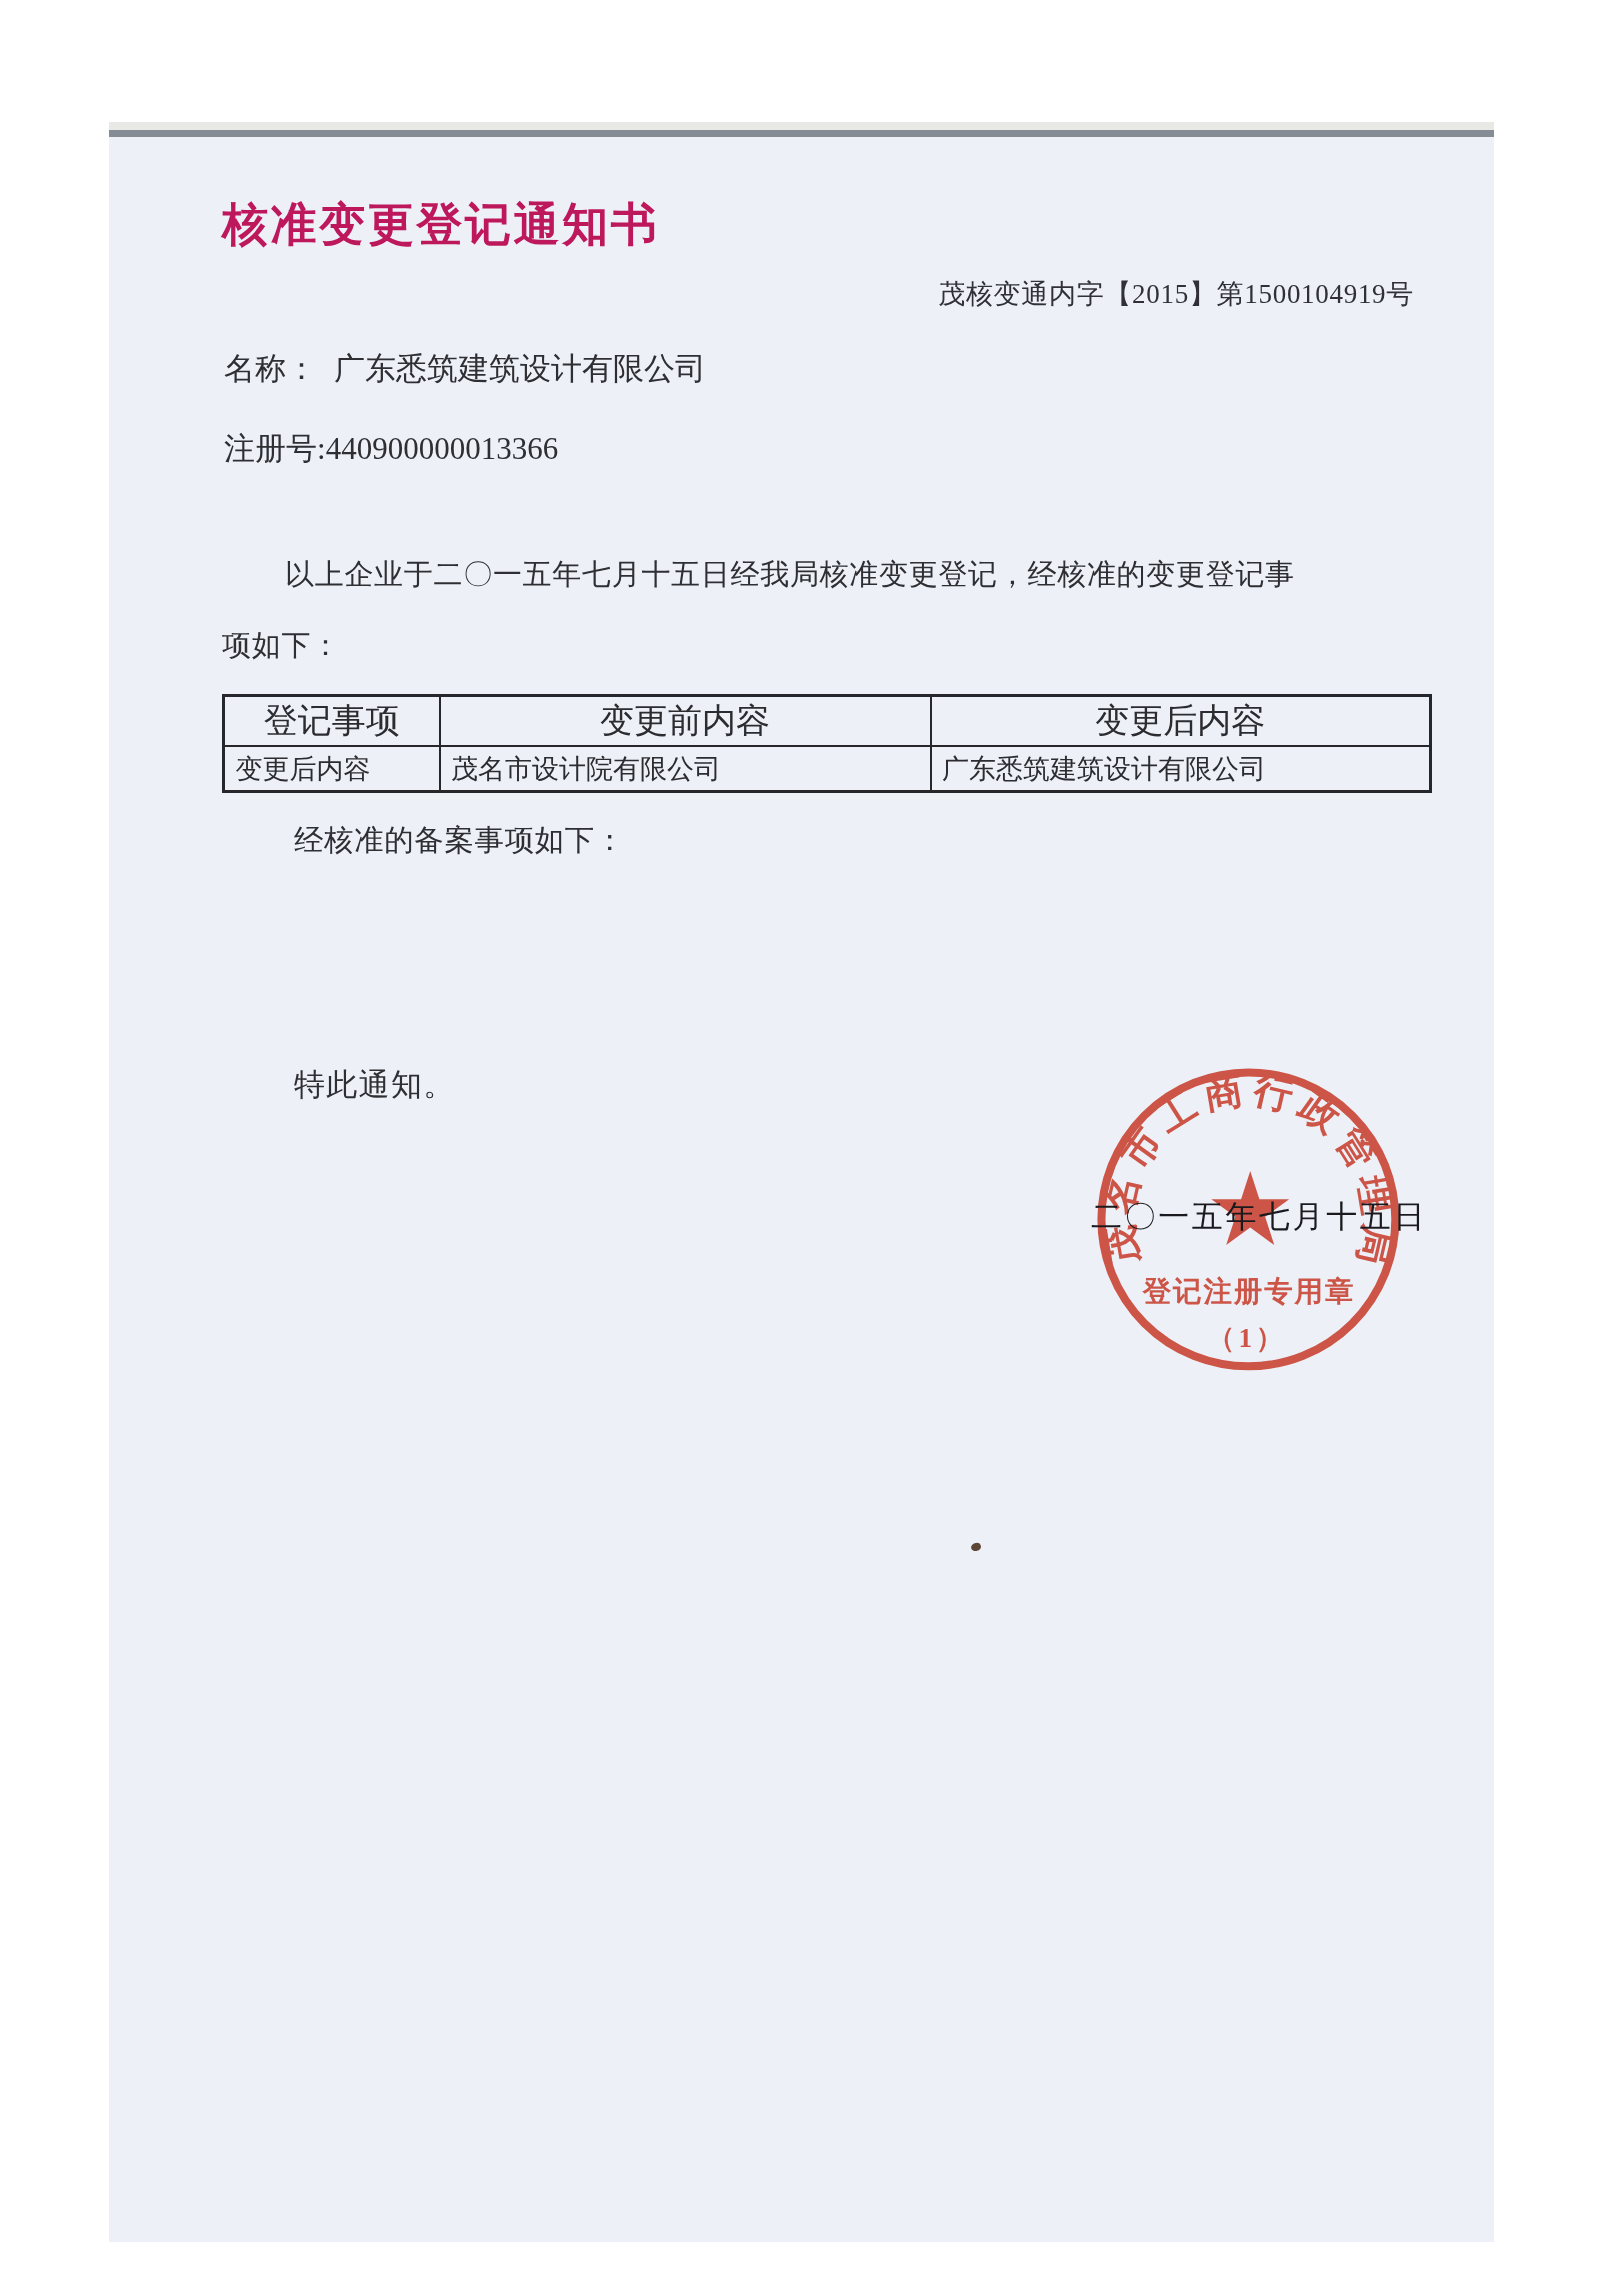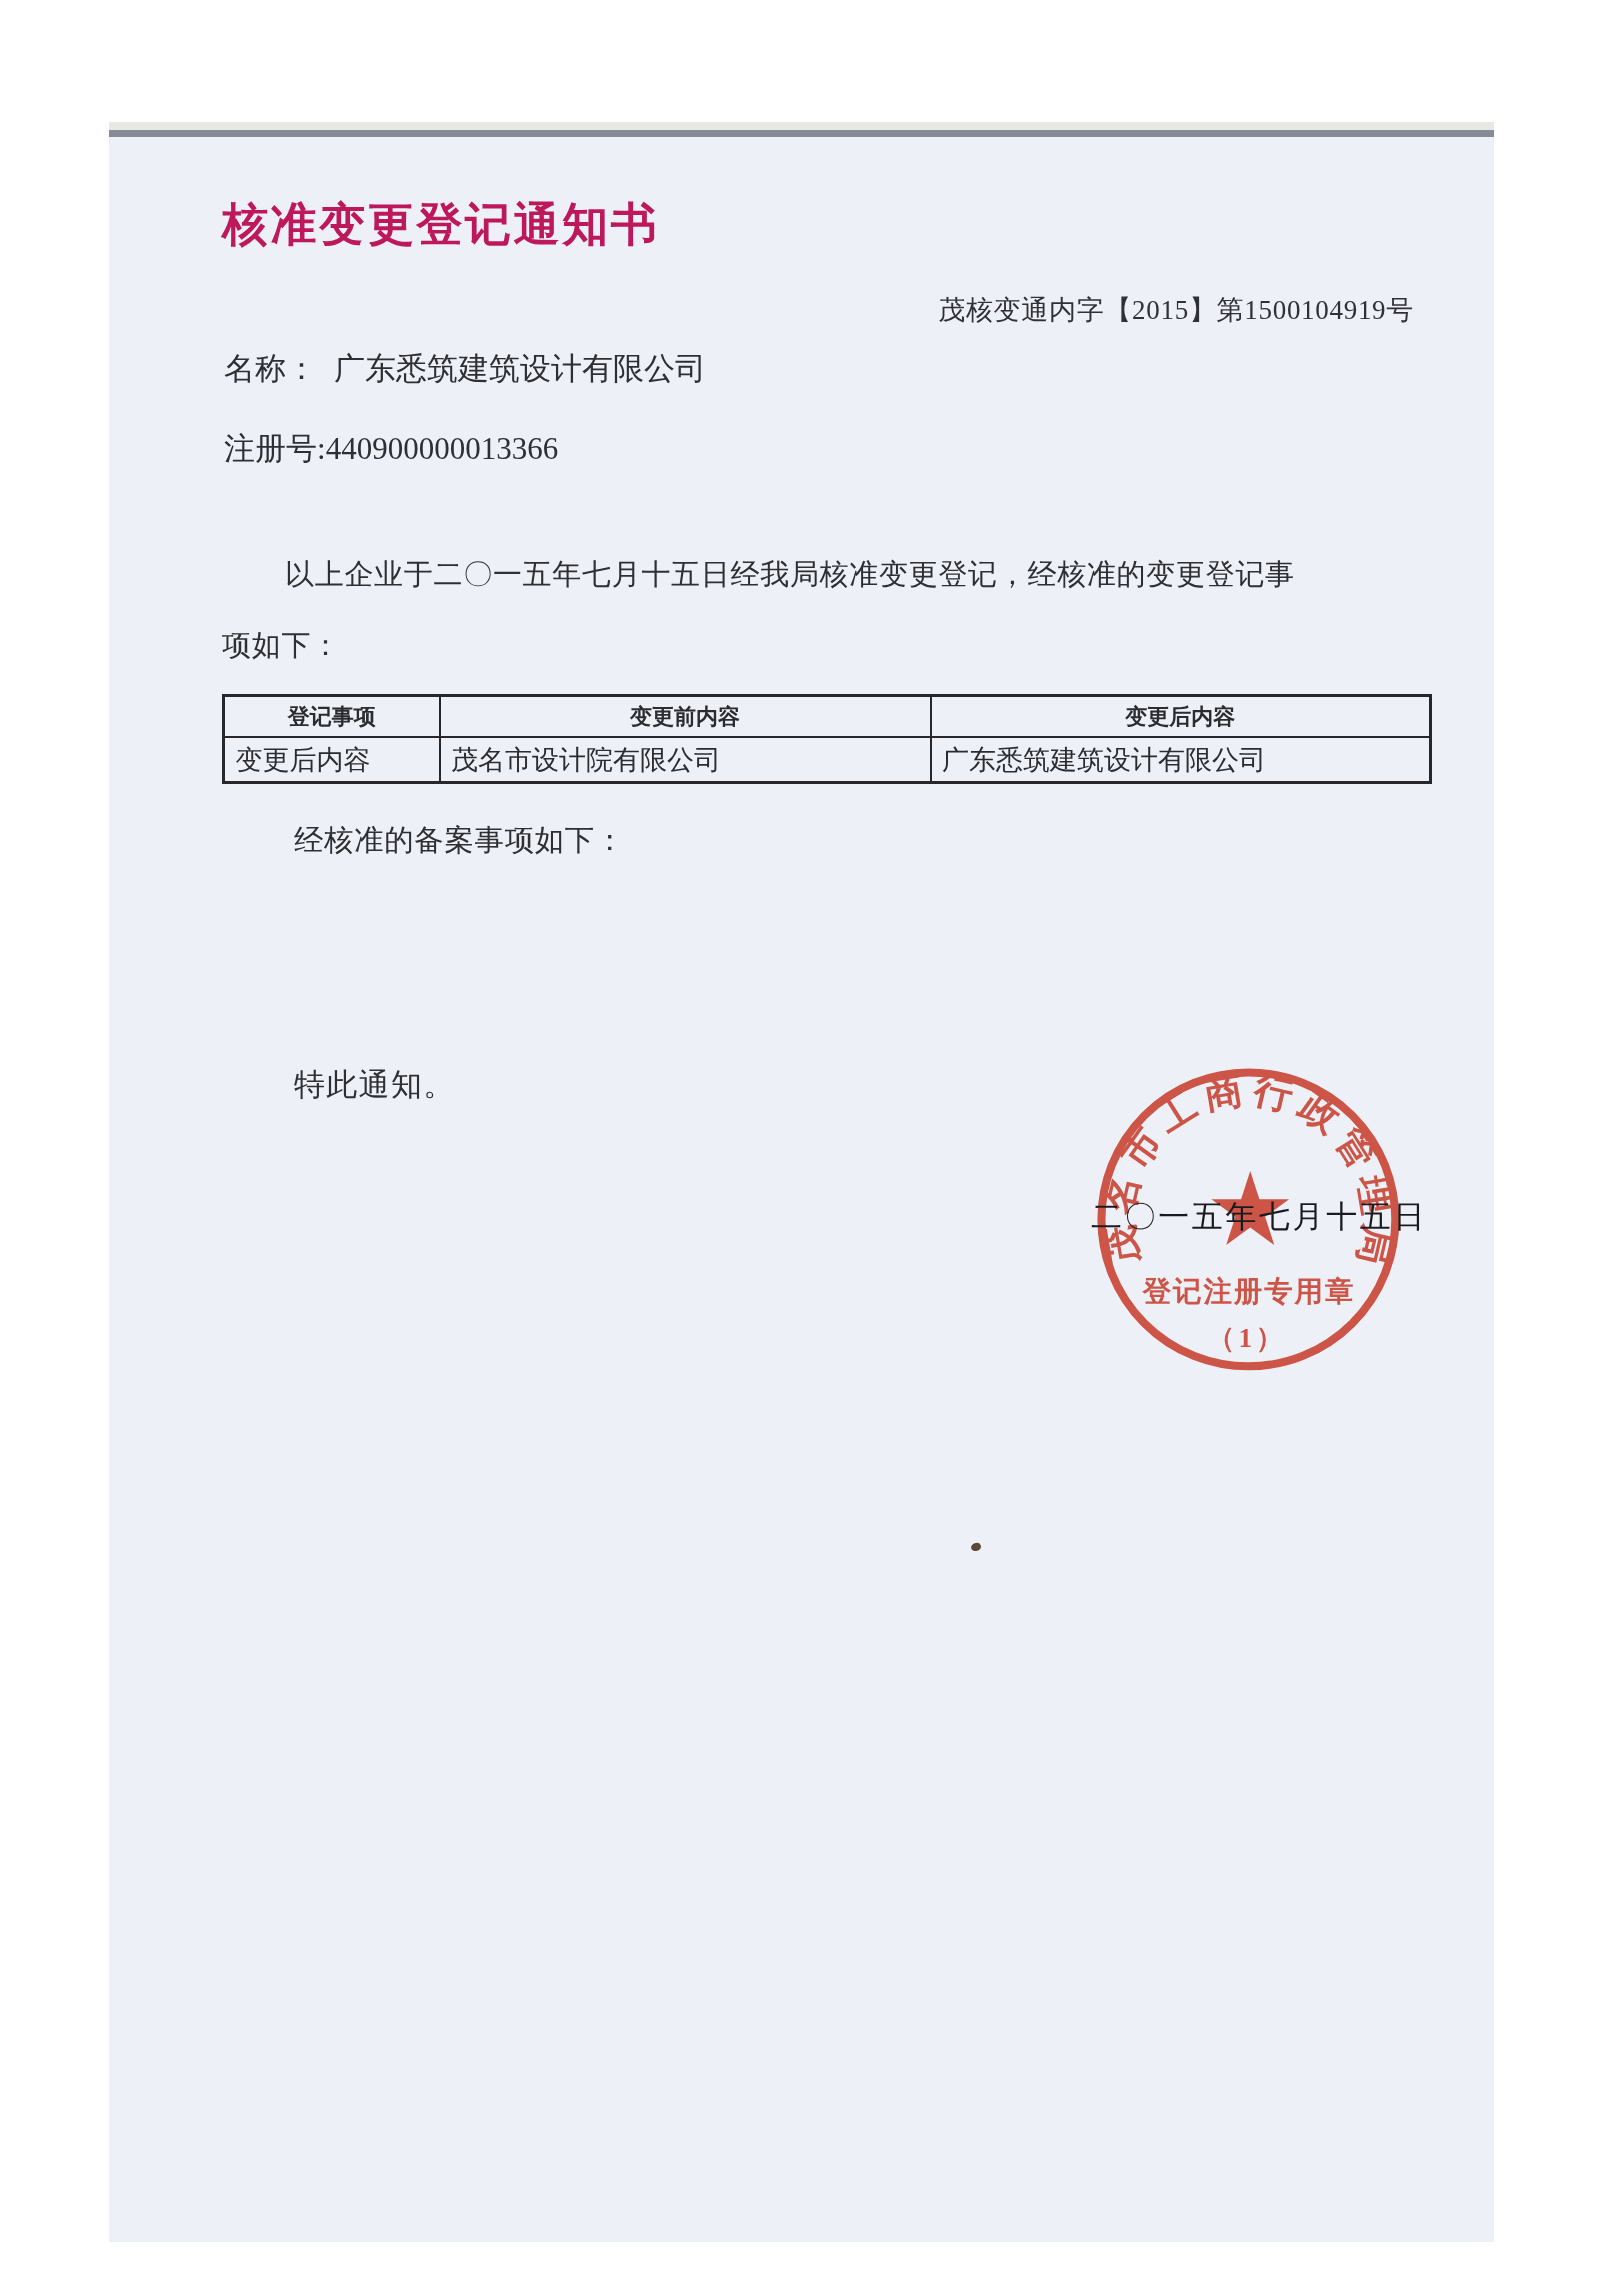--- a/index.html
+++ b/index.html
@@ -10,36 +10,36 @@
     color:#2e2e33;
   }
   .abs{position:absolute;}
   
   .paper-band{left:109px;top:122px;width:1385px;height:9.2px;background:#e8e9e5;}
   .paper-line{left:109px;top:130px;width:1385px;height:6.5px;background:#868c95;}
   .paper{left:109px;top:137px;width:1385px;height:2105px;background:#edf1f7;}
   
   .doc-title{left:222px;top:194px;width:1211px;text-align:left;
     font-size:46px;font-weight:bold;letter-spacing:2.6px;color:#be185d;white-space:nowrap;}
-  .doc-number{left:222px;top:292px;width:1192px;text-align:right;
+  .doc-number{left:222px;top:276px;width:1192px;text-align:right;
     font-size:27px;letter-spacing:0.7px;color:#303036;white-space:nowrap;}
   .name-line{left:224px;top:348px;font-size:31px;white-space:nowrap;}
   .name-line .gap{display:inline-block;width:17px;}
   .reg-line{left:224px;top:428px;font-size:31px;white-space:nowrap;}
   .body-line1{left:222px;top:555px;width:1212px;font-size:29px;
     text-indent:63px;letter-spacing:0.7px;white-space:nowrap;}
   .body-line2{left:222px;top:626px;font-size:29px;letter-spacing:0.7px;white-space:nowrap;}
   .filing-intro{left:294px;top:821px;font-size:29.4px;letter-spacing:0.7px;white-space:nowrap;}
   .closing-note{left:294px;top:1064px;font-size:31px;letter-spacing:1.3px;white-space:nowrap;}
   
   table.doc-tbl{position:absolute;left:222px;width:1207px;
     border-collapse:collapse;table-layout:fixed;color:#2b2b30;}
   table.doc-tbl td{border:2.6px solid #26262b;overflow:hidden;}
   table.doc-tbl{border:3.9px solid #26262b;}
-  table.doc-tbl tr.hdr td{height:37px;text-align:center;font-weight:bold;font-size:22px;}
+  table.doc-tbl tr.hdr td{height:37px;text-align:center;font-weight:normal;font-size:34px;}
   table.doc-tbl tr.row td{height:41px;font-size:27px;padding-left:10.5px;text-align:left;}
   #change-table{top:694px;}
   #filing-table{top:888px;}
   
   .stamp{left:1094px;top:1065px;width:310px;height:310px;z-index:4;}
   .stamp-date{left:1091px;top:1196px;font-size:31px;letter-spacing:2.6px;
     color:#1a1a1e;z-index:5;white-space:nowrap;}
   .ink-speck{left:971px;top:1543px;width:9.8px;height:7.9px;background:#5c4737;
     border-radius:55% 45% 50% 50%;transform:rotate(-12deg);}
 </style>

